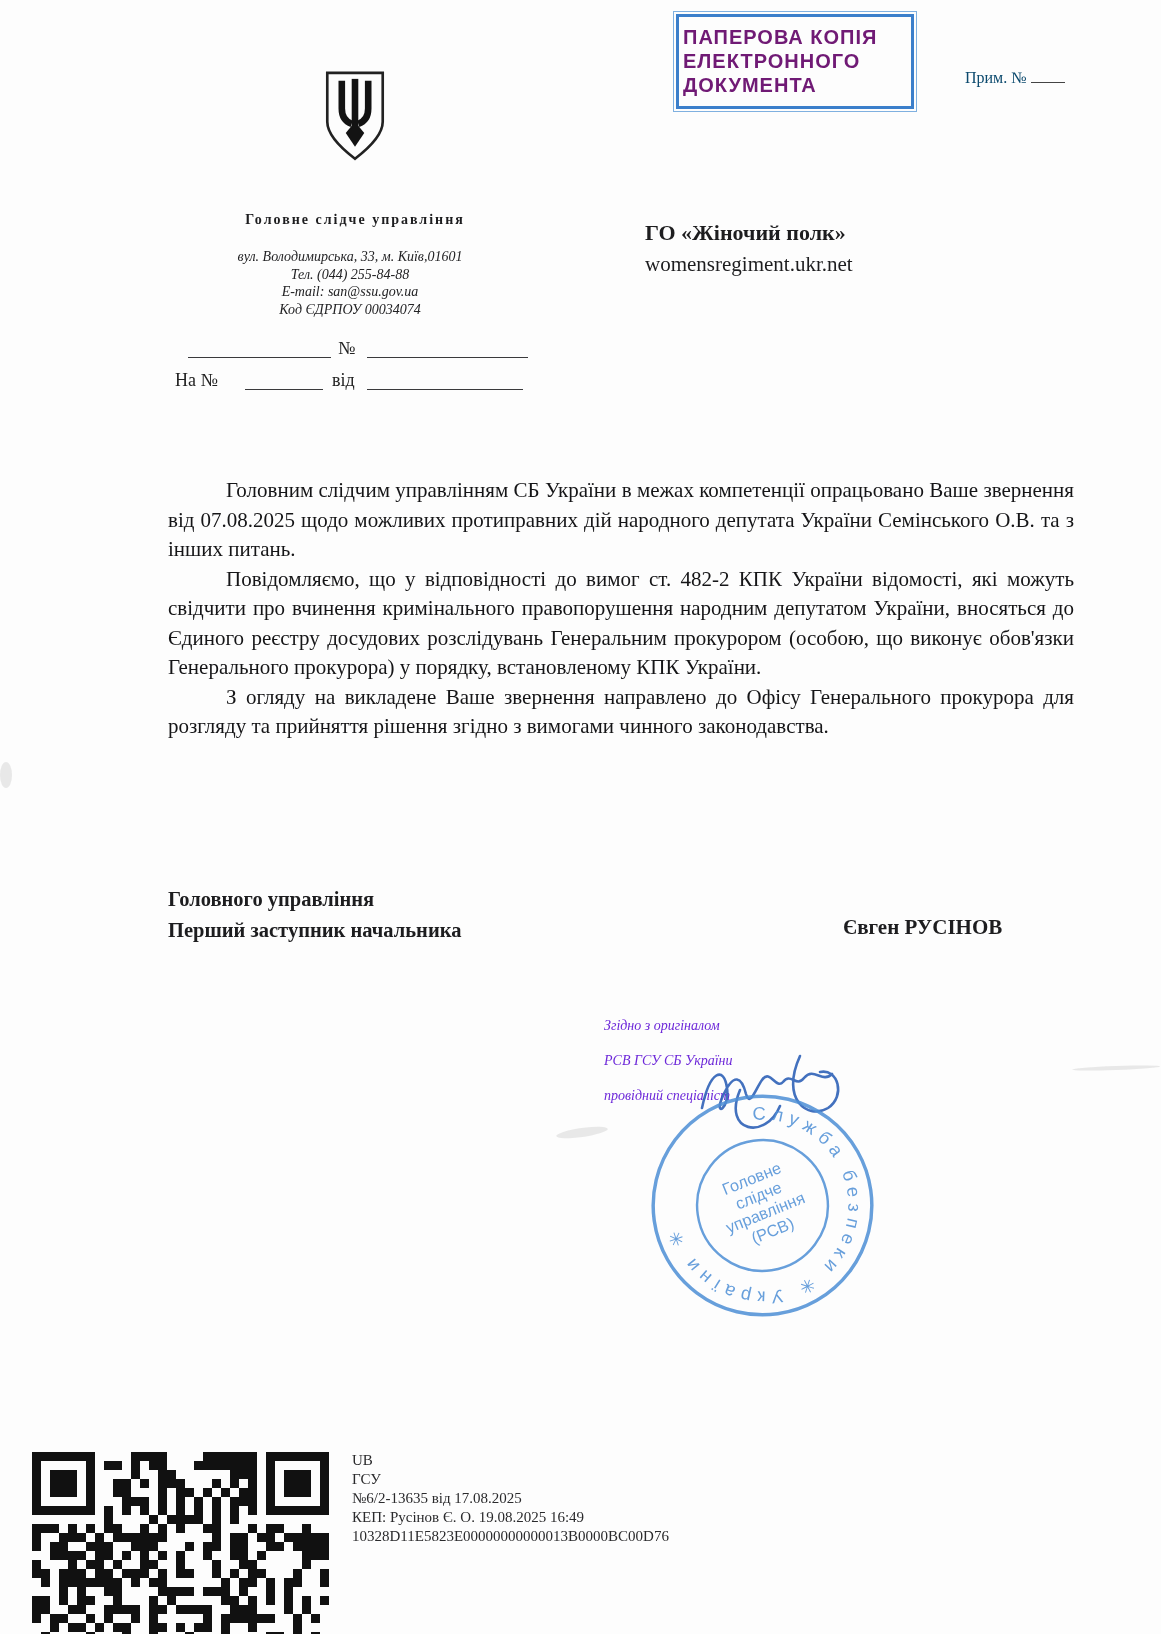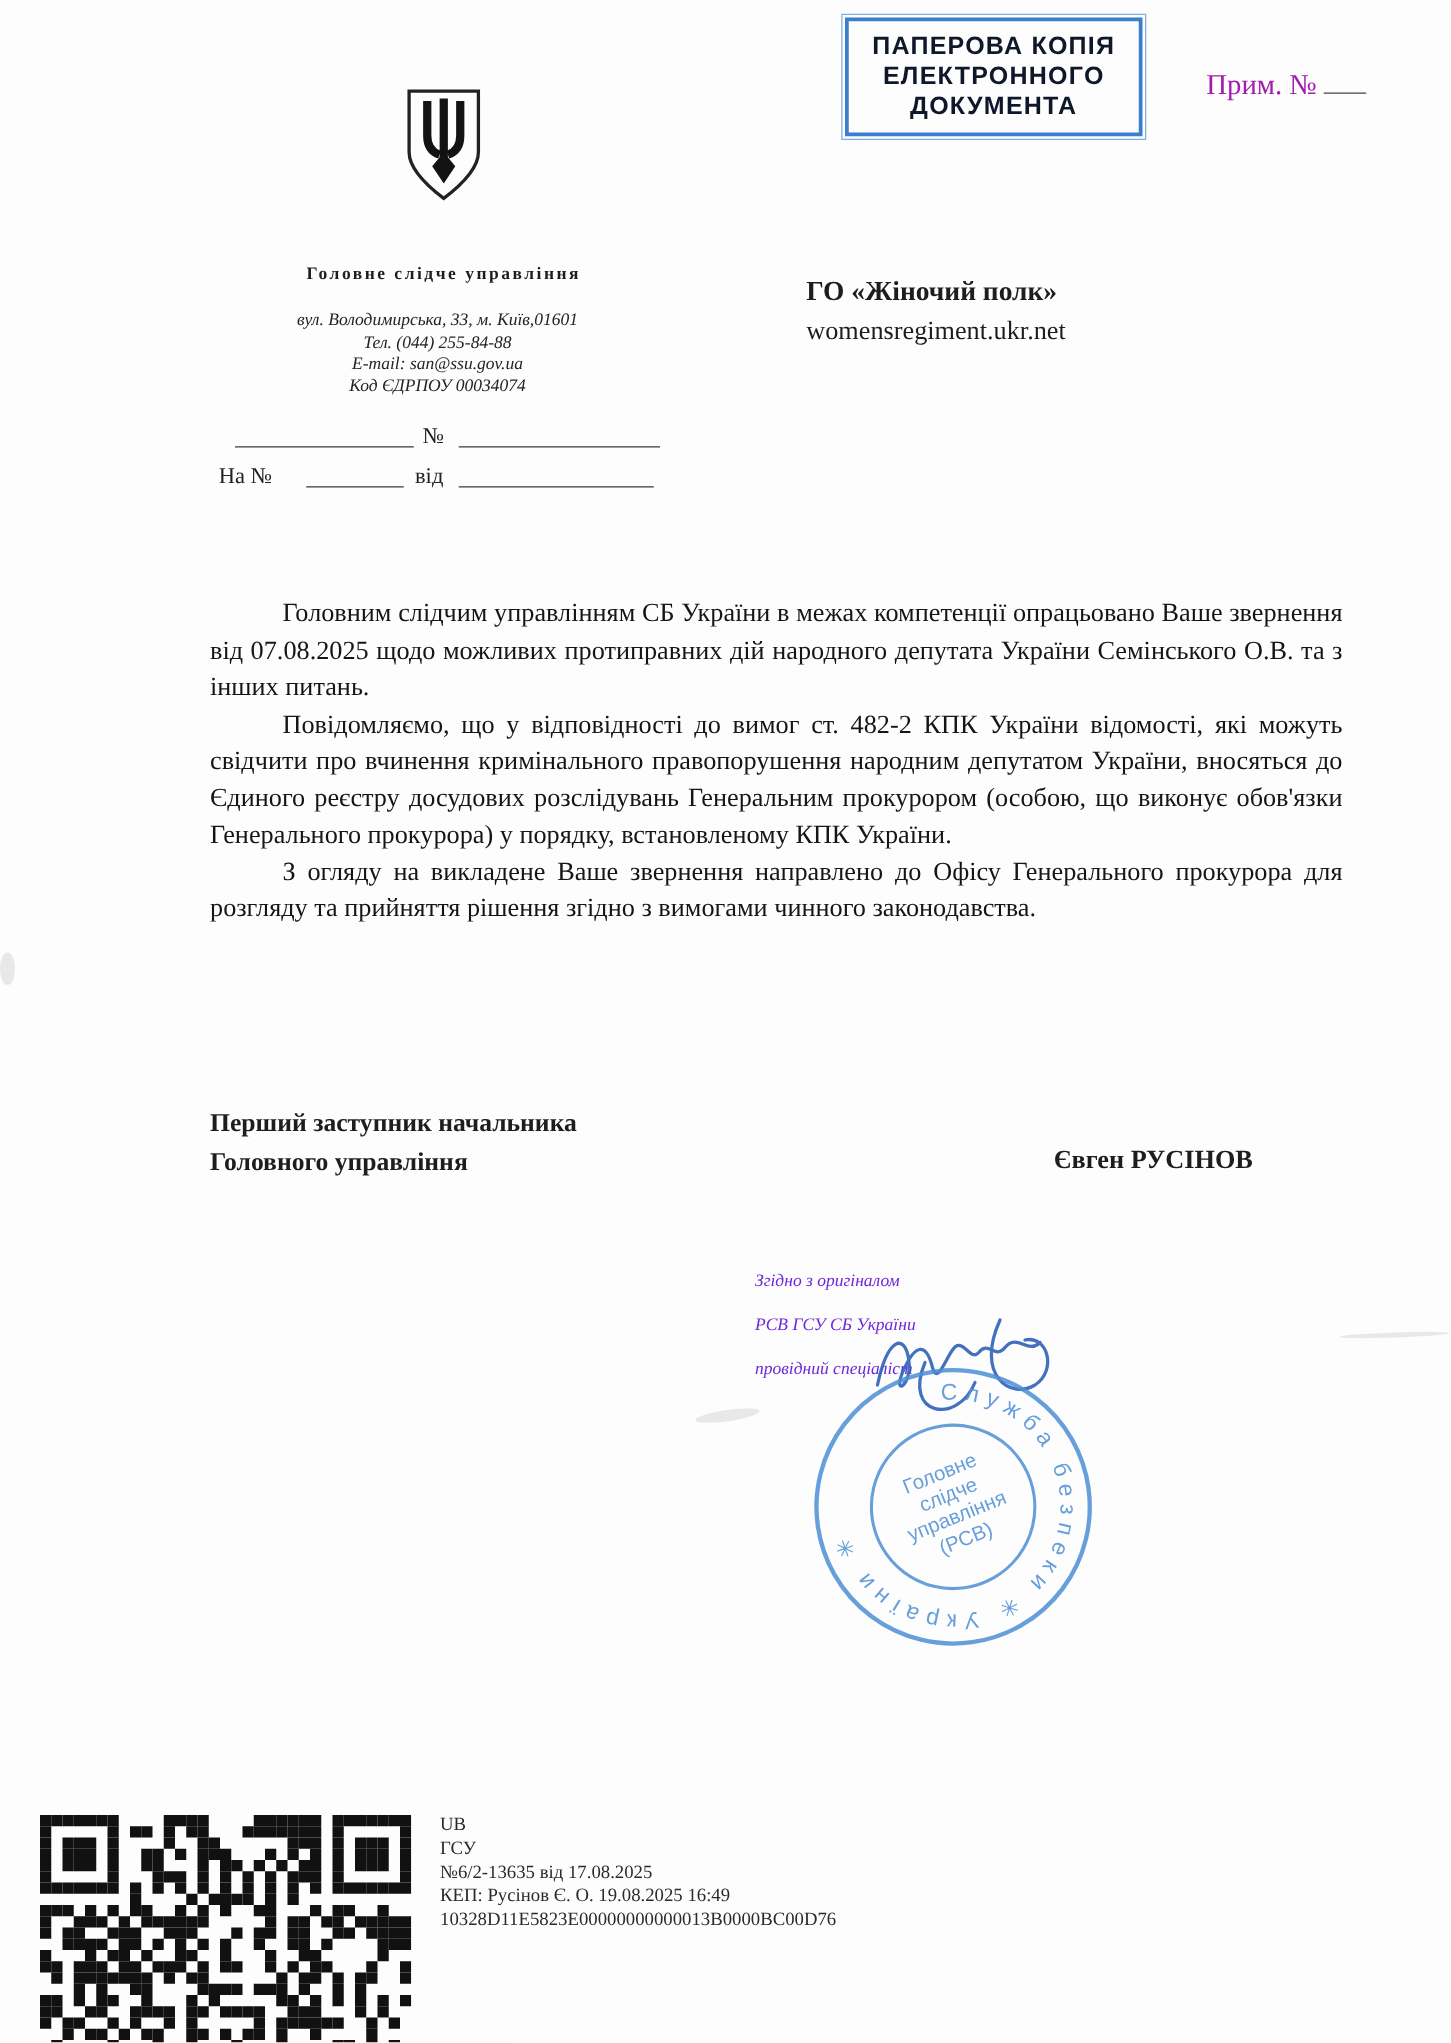--- a/index.html
+++ b/index.html
@@ -7,25 +7,25 @@
     position:relative;width:1161px;height:1634px;margin:0 auto;
     background:#fdfdfd;overflow:hidden;
     font-family:"Liberation Serif", serif;color:#1d1d1f;
   }
   .abs{position:absolute;}
 
   
   .copy-stamp{
     left:676px;top:14px;width:224px;padding:8px 4px 9px 4px;
     border:3px solid #3b7fcb;outline:1px solid #7fb0e0;outline-offset:2px;
-    text-align:center;color:#0f172a;
+    color:#701a75;
     font-family:"Liberation Sans", sans-serif;font-weight:bold;
     font-size:20px;line-height:24px;letter-spacing:1px;
   }
-  .copy-num{left:965px;top:55px;font-size:23px;color:#a21caf;}
+  .copy-num{left:965px;top:68px;font-size:16px;color:#0c4a6e;}
   .copy-num .dash{display:inline-block;width:34px;border-bottom:1.5px solid #444;height:14px;}
 
   
   .emblem{left:322px;top:68px;width:66px;height:97px;}
   .org-name{left:130px;top:178px;width:450px;text-align:center;
     font-size:20px;word-spacing:10px;letter-spacing:1px;color:#18181a;}
   .dept-name{left:130px;top:212px;width:450px;text-align:center;
     font-size:14px;font-weight:bold;letter-spacing:2px;}
   .addr{left:140px;top:248px;width:420px;text-align:center;
     font-size:14px;line-height:17.5px;color:#232325;font-style:italic;}
@@ -110,22 +110,22 @@
   <div class="abs rcpt-name">ГО «Жіночий полк»</div>
   <div class="abs rcpt-site">womensregiment.ukr.net</div>
 
   <div class="abs body-text">
     <p>Головним слідчим управлінням СБ України в межах компетенції опрацьовано Ваше звернення від 07.08.2025 щодо можливих протиправних дій народного депутата України Семінського О.В. та з інших питань.</p>
     <p>Повідомляємо, що у відповідності до вимог ст. 482-2 КПК України відомості, які можуть свідчити про вчинення кримінального правопорушення народним депутатом України, вносяться до Єдиного реєстру досудових розслідувань Генеральним прокурором (особою, що виконує обов'язки Генерального прокурора) у порядку, встановленому КПК України.</p>
     <p>З огляду на викладене Ваше звернення направлено до Офісу Генерального прокурора для розгляду та прийняття рішення згідно з вимогами чинного законодавства.</p>
   </div>
 
   <div class="abs sig-pos">
+    <div>Головного управління</div>
     <div>Перший заступник начальника</div>
-    <div>Головного управління</div>
   </div>
   <div class="abs sig-name">Євген РУСІНОВ</div>
 
   <div class="abs cert">
     <div>Згідно з оригіналом</div>
     <div>РСВ ГСУ СБ України</div>
     <div>провідний спеціаліст</div>
   </div>
 
   <div class="abs scribble">

